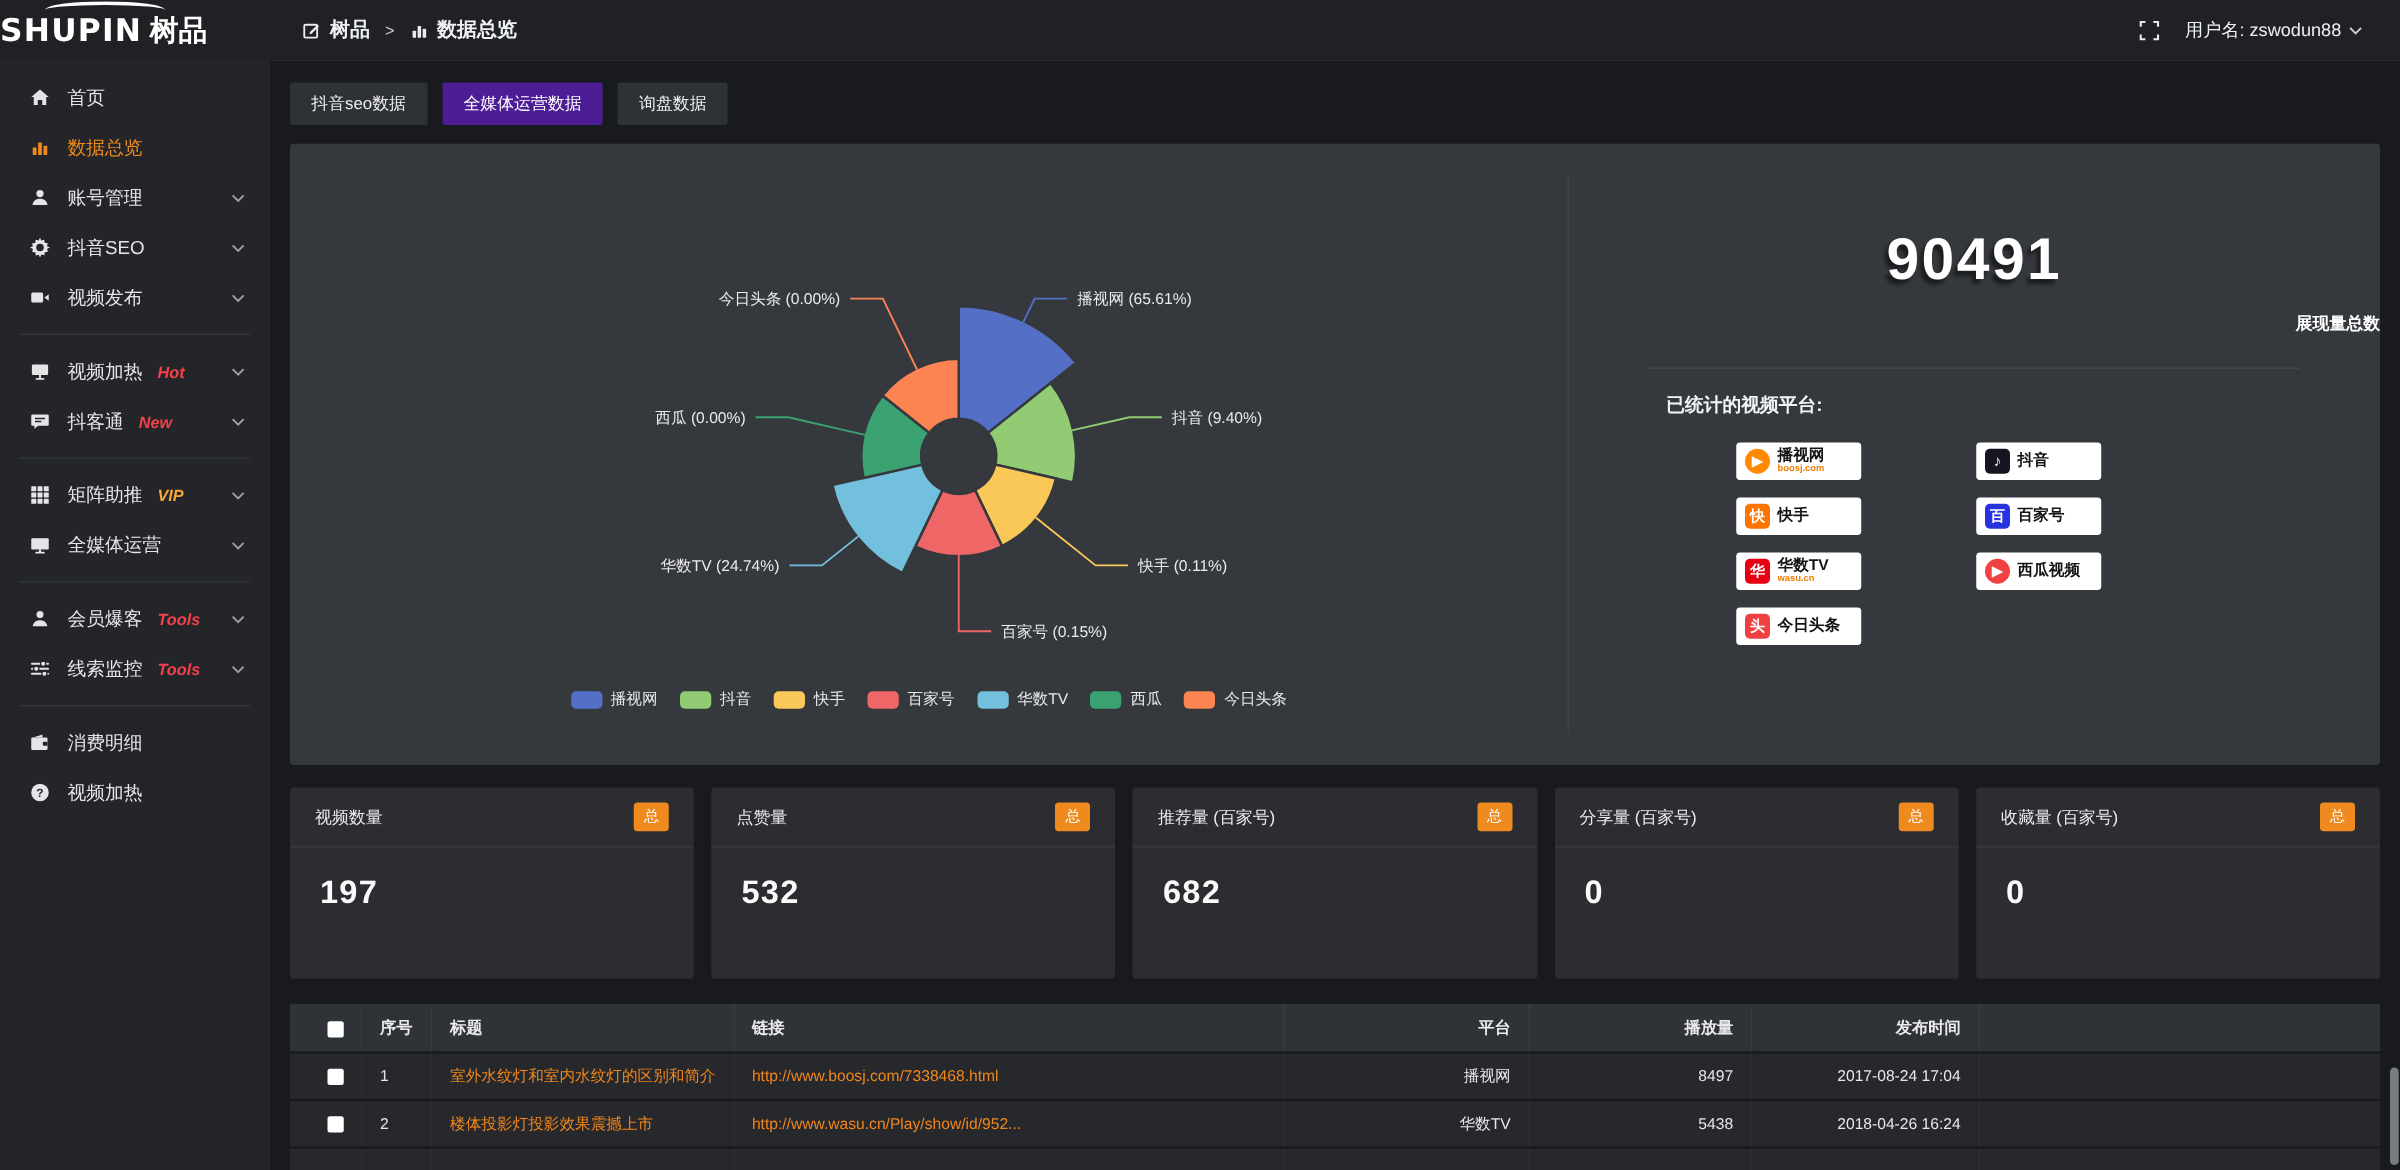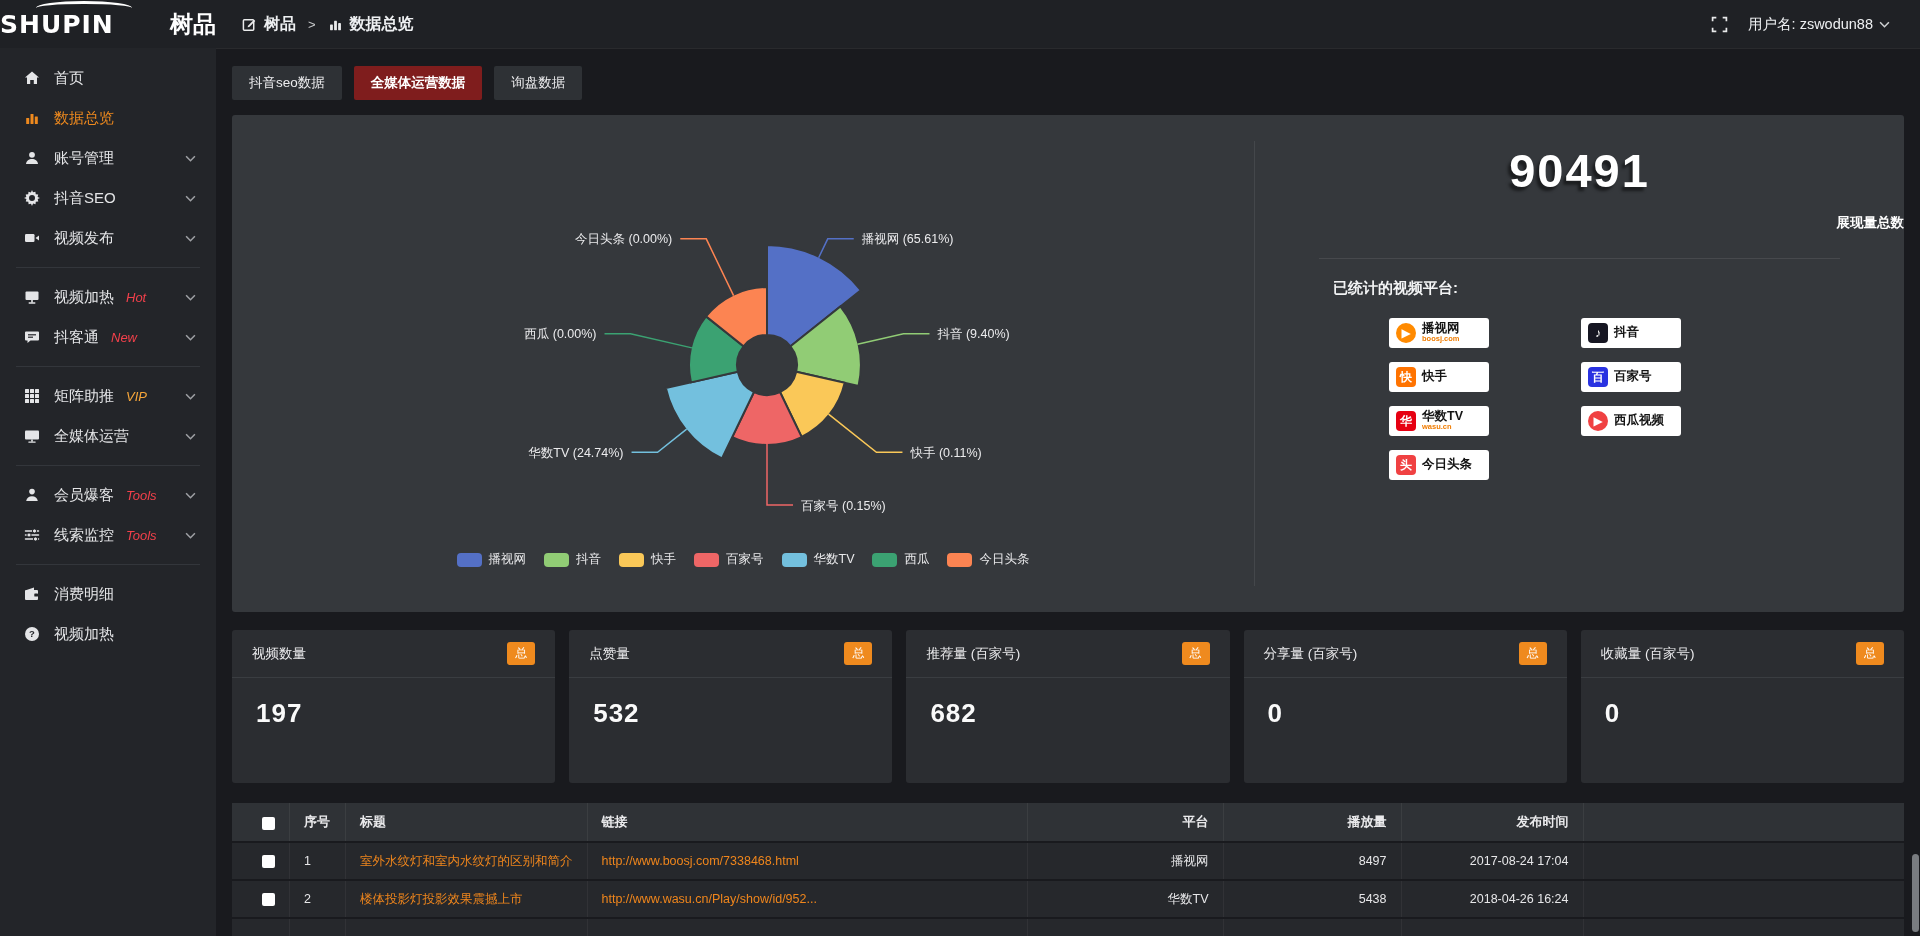--- a/index.html
+++ b/index.html
@@ -2,21 +2,21 @@
 <html><head>
 <meta charset="utf-8">
 <style>
   *{margin:0;padding:0;box-sizing:border-box}
   html,body{width:1920px;height:936px;overflow:hidden}
   body{background:#191a1e;font-family:"Liberation Sans","DejaVu Sans",sans-serif;position:relative;color:#e7e7e9}
 
   
   .topbar{position:absolute;left:0;top:0;width:100%;height:48px;background:#1f2125;display:flex;align-items:center;z-index:10}
   .topbar::after{content:"";position:absolute;left:216px;right:0;bottom:-1px;height:1px;background:rgba(255,255,255,.07)}
-  .logo-box{width:216px;flex:0 0 216px;display:flex;align-items:center;justify-content:space-between;position:relative;height:48px;cursor:pointer}
+  .logo-box{width:216px;flex:0 0 216px;display:flex;align-items:center;justify-content:flex-start;position:relative;height:48px;cursor:pointer}
   .logo-arc{position:absolute;top:1px;left:36px;width:96px;height:14px;border-top:3px solid #fff;border-radius:50%}
   .logo-en{font-size:25px;font-weight:800;color:#fff;letter-spacing:1px;font-family:"DejaVu Sans",sans-serif}
   .logo-cn{font-size:23px;font-weight:800;color:#fff;margin-left:6px}
   .breadcrumb{display:flex;align-items:center;margin-left:26px;color:#eef0f2;font-size:16px;font-weight:bold}
   .bc-icon{width:15px;height:15px;margin-right:7px;color:#eaebec}
   .bc-icon svg{width:15px;height:15px;display:block}
   .bc-sep{margin:0 12px;color:#c9cbcd;font-size:13px;font-weight:normal}
   .topbar-right{margin-left:auto;display:flex;align-items:center;padding-right:30px;color:#eef0f2}
   .fs-icon{width:17px;height:17px;margin-right:20px;color:#e8e9ea;cursor:pointer}
   .fs-icon svg{width:17px;height:17px;display:block}
@@ -24,41 +24,41 @@
   .user-chevron{width:11px;height:7px;margin-left:6px;color:#cfd1d3;cursor:pointer}
   .user-chevron svg{width:11px;height:7px;display:block}
 
   
   .sidebar{position:absolute;left:0;top:48px;bottom:0;width:216px;background:#232529;padding-top:10px}
   .menu-item{display:flex;align-items:center;height:40px;padding:0 20px 0 24px;color:#e4e5e7;cursor:pointer}
   .menu-item.active{color:#ef8a1e}
   .mi-icon{width:16px;height:16px;flex:0 0 16px}
   .mi-icon svg{width:16px;height:16px;display:block}
   .mi-label{margin-left:14px;font-size:15px}
-  .mi-badge{margin-left:12px;font-size:13px;font-weight:normal;font-style:italic}
+  .mi-badge{margin-left:12px;font-size:13px;font-weight:bold;font-style:italic}
   .mi-chevron{margin-left:auto;width:11px;height:7px;color:#9fa1a5}
   .mi-chevron svg{width:11px;height:7px;display:block}
   .menu-divider{height:1px;background:#33363b;margin:9px 16px}
 
   
   .content{position:absolute;left:216px;top:48px;right:0;bottom:0;padding:18px 16px 0}
   .tabs{display:flex;margin-bottom:15px}
   .tab{background:#2e3135;color:#ededef;border:none;border-radius:2px;padding:0 17px;height:34px;font-size:13.5px;margin-right:12px;cursor:pointer;font-family:inherit}
-  .tab.active{background:#7f1d1d;color:#fff;font-weight:bold}
+  .tab.active{background:#4c1d95;color:#fff;font-weight:normal}
 
   .panel{position:relative;height:497px;background:#35383c;border-radius:3px}
   .chart-area{position:absolute;left:0;top:0;width:1022px;height:497px}
   #pie-svg{position:absolute;left:0;top:0}
   .legend{position:absolute;left:0;bottom:44px;width:100%;display:flex;justify-content:center;gap:18px}
   .legend-item{display:flex;align-items:center;gap:7px;color:#e9e9eb;font-size:12.5px;cursor:pointer;white-space:nowrap}
   .legend-swatch{width:25px;height:14px;border-radius:4px}
 
   .v-divider{position:absolute;left:1022px;top:26px;bottom:26px;width:1px;background:rgba(255,255,255,.08)}
   .summary{position:absolute;left:1023px;right:0;top:0;bottom:0}
-  .big-number{margin-top:28px;text-align:center;font-size:47px;font-weight:800;color:#fff;text-shadow:-3px 4px 3px rgba(0,0,0,.5);letter-spacing:2px}
+  .big-number{margin-top:64px;text-align:center;font-size:47px;font-weight:800;color:#fff;text-shadow:-3px 4px 3px rgba(0,0,0,.5);letter-spacing:2px}
   .big-label{margin-top:16px;text-align:right;font-size:13.5px;font-weight:bold;color:#fff}
   .h-divider{margin:26px 64px 0;height:1px;background:rgba(255,255,255,.09)}
   .platforms-title{margin:20px 0 0 78px;font-size:15px;font-weight:bold;color:#f2f3f4}
   .platforms-grid{margin:20px 0 0 134px;display:grid;grid-template-columns:repeat(2,100px);column-gap:92px;row-gap:14px}
   .platform-badge{width:100px;height:30px;background:#fff;border-radius:3px;display:flex;align-items:center;padding:0 7px;gap:6px}
   .pb-logo{width:20px;height:20px;display:flex;align-items:center;justify-content:center;font-size:12px;font-weight:bold;flex:0 0 20px}
   .pb-text{display:flex;flex-direction:column;justify-content:center}
   .pb-name{font-size:12.5px;font-weight:bold;color:#141414;line-height:1.05;white-space:nowrap}
   .pb-sub{font-size:7.5px;color:#f07c00;font-weight:bold;line-height:1.1}
 

